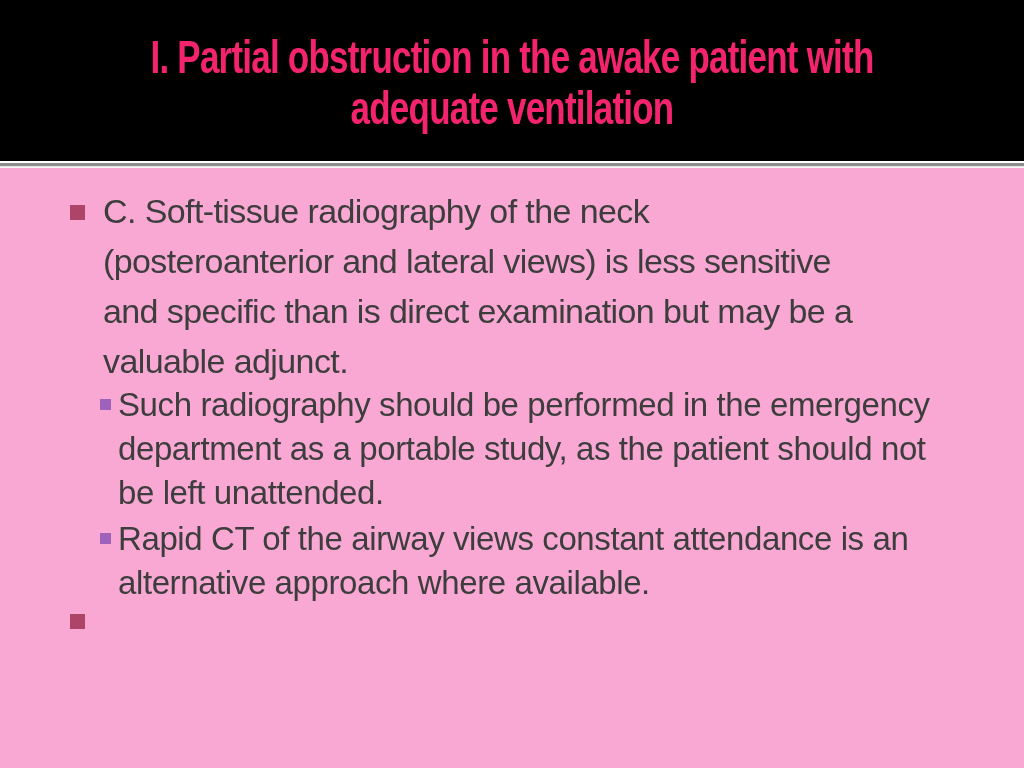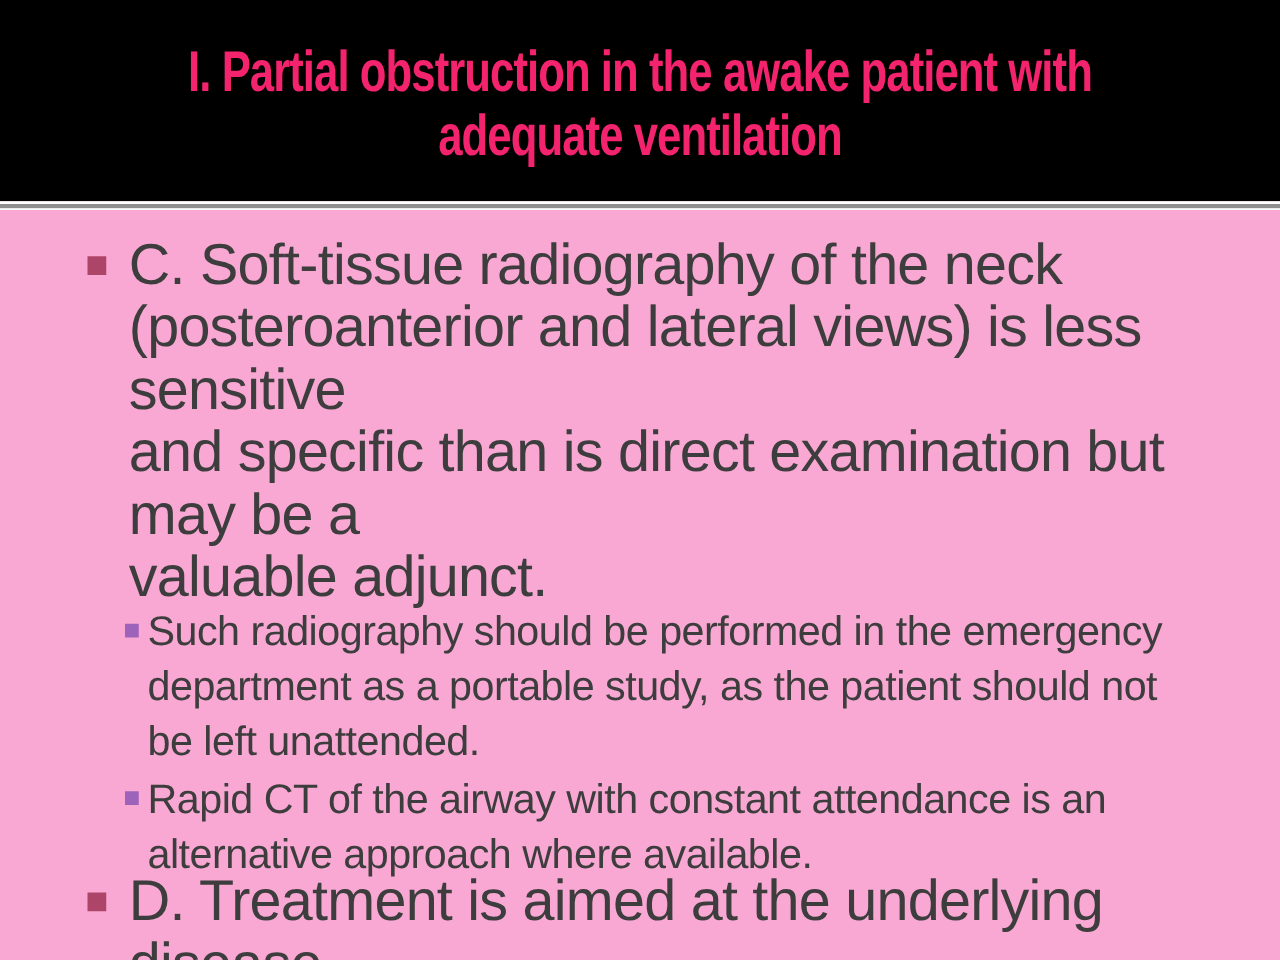--- a/index.html
+++ b/index.html
@@ -42,21 +42,21 @@
     color: #3d3d3d;
   }
   .bullet {
     display: flex;
     align-items: flex-start;
   }
   .bullet .text {
     white-space: pre-line;
   }
   .bullet.l1 {
-    font-size: 46px;
+    font-size: 34px;
     line-height: 50px;
     letter-spacing: -0.6px;
   }
   .bullet.l1 .marker {
     flex: none;
     width: 15px;
     height: 15px;
     background: #ad4568;
     margin: 19px 18px 0 0;
   }
@@ -101,25 +101,22 @@
 
     <div class="bullet l2 b-sub1">
       <span class="marker"></span>
       <div class="text">Such radiography should be performed in the emergency
 department as a portable study, as the patient should not
 be left unattended.</div>
     </div>
 
     <div class="bullet l2 b-sub2">
       <span class="marker"></span>
-      <div class="text">Rapid CT of the airway with constant attendance is an
+      <div class="text">Rapid CT of the airway views constant attendance is an
 alternative approach where available.</div>
     </div>
 
     <div class="bullet l1 b-d">
       <span class="marker"></span>
-      <div class="text">D. Treatment is aimed at the underlying disease
-process; observe the patient carefully and be
-prepared to intervene to maintain an airway.</div>
     </div>
 
   </div>
 </div>
 
 </body></html>

